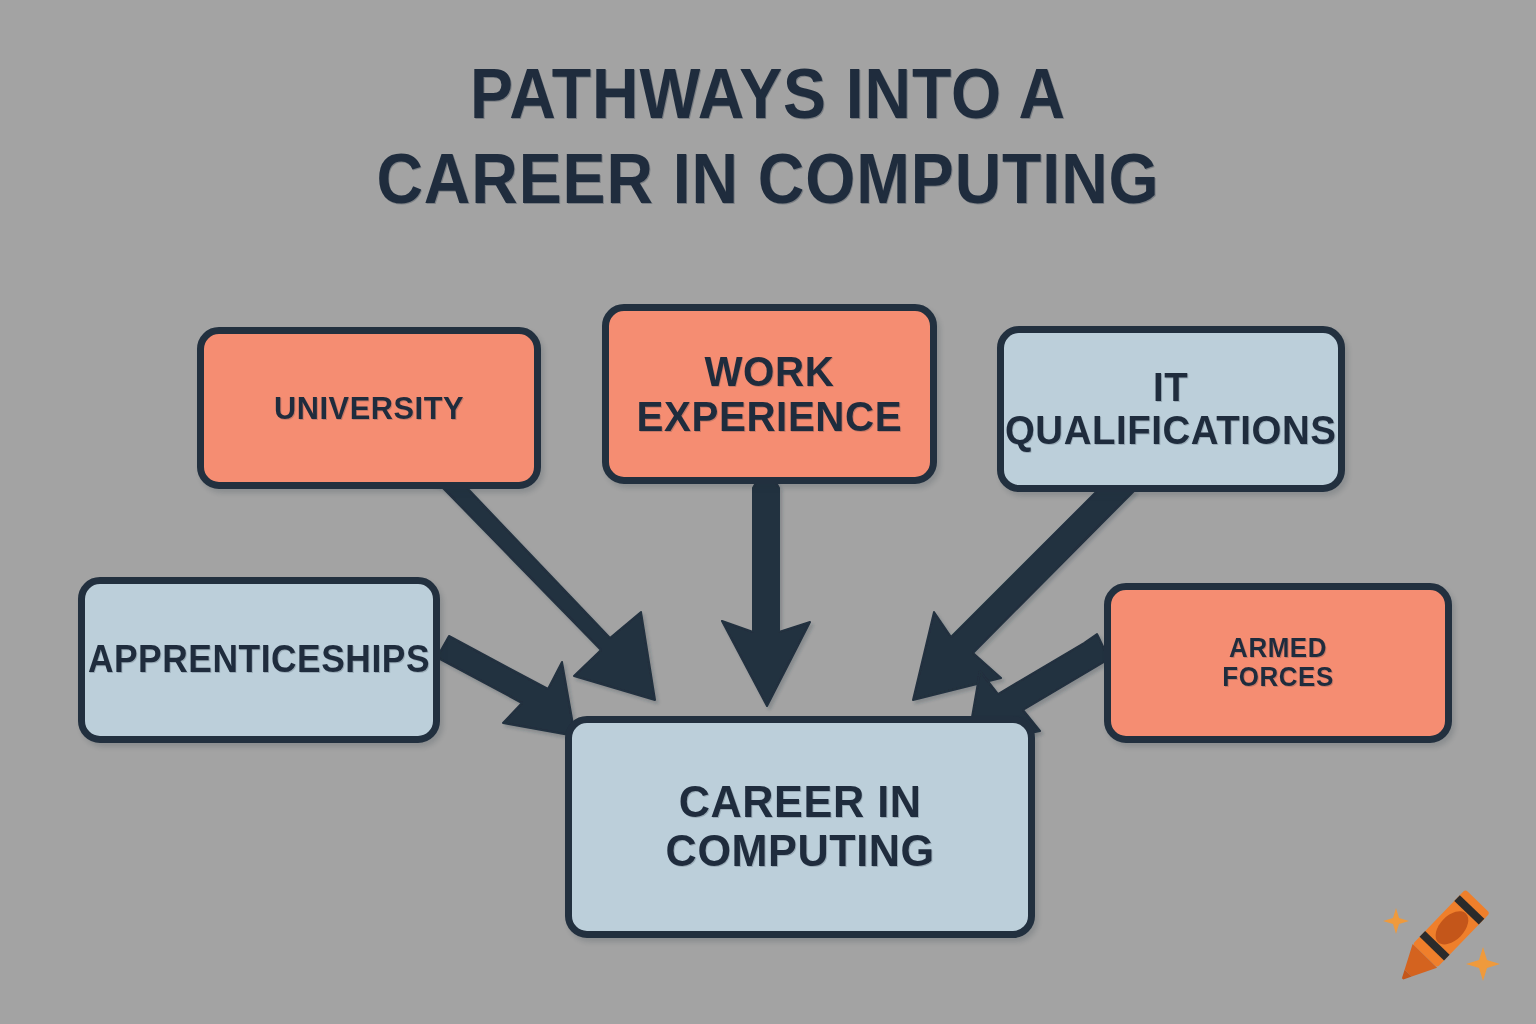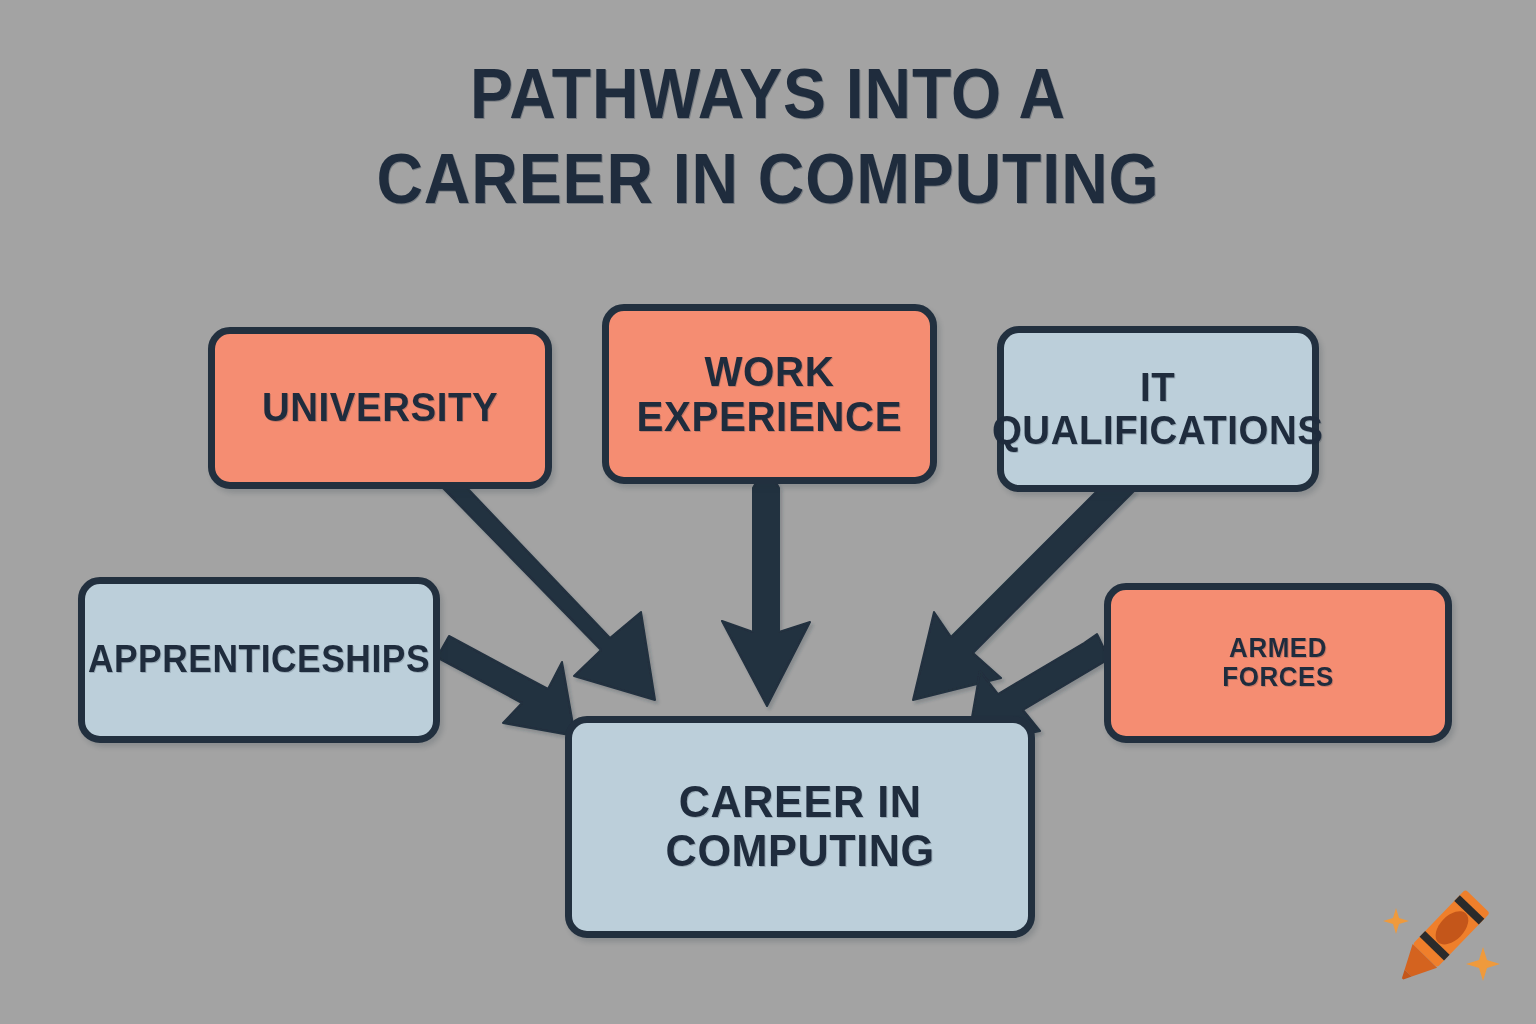--- a/index.html
+++ b/index.html
@@ -64,23 +64,23 @@
   }
   .node .node-label {
     white-space: pre-line;
     line-height: 1.08;
     text-shadow: 1px 1px 0 rgba(31,44,61,0.22);
     transform: scaleX(0.96);
   }
   .fill-coral { background: #f58d72; }
   .fill-blue  { background: #bccfda; }
 
-  #node-university     { left: 208px; top: 327px;  width: 344px; height: 162px; font-size: 40px; }
+  #node-university     { left: 197px; top: 327px;  width: 344px; height: 162px; font-size: 32px; }
   #node-work           { left: 602px; top: 282px;  width: 335px; height: 180px; font-size: 42px; margin-top: 22px; }
-  #node-it             { left: 997px; top: 326px;  width: 322px; height: 166px; font-size: 40px; }
+  #node-it             { left: 997px; top: 326px;  width: 348px; height: 166px; font-size: 40px; }
   #node-apprentice     { left: 78px;  top: 577px;  width: 362px; height: 166px; font-size: 38px; text-align: right; }
   #node-armed          { left: 1104px;top: 583px;  width: 348px; height: 160px; font-size: 27px; }
   #node-career         { left: 565px; top: 716px;  width: 470px; height: 222px; font-size: 44px; }
 
   #node-work .node-label { font-size: 42px; }
   #node-it  .node-label  { font-size: 40px; }
   #node-apprentice .node-label { font-size: 38px; transform: scaleX(0.93); }
   #node-career .node-label { font-size: 45px; }
 
   

